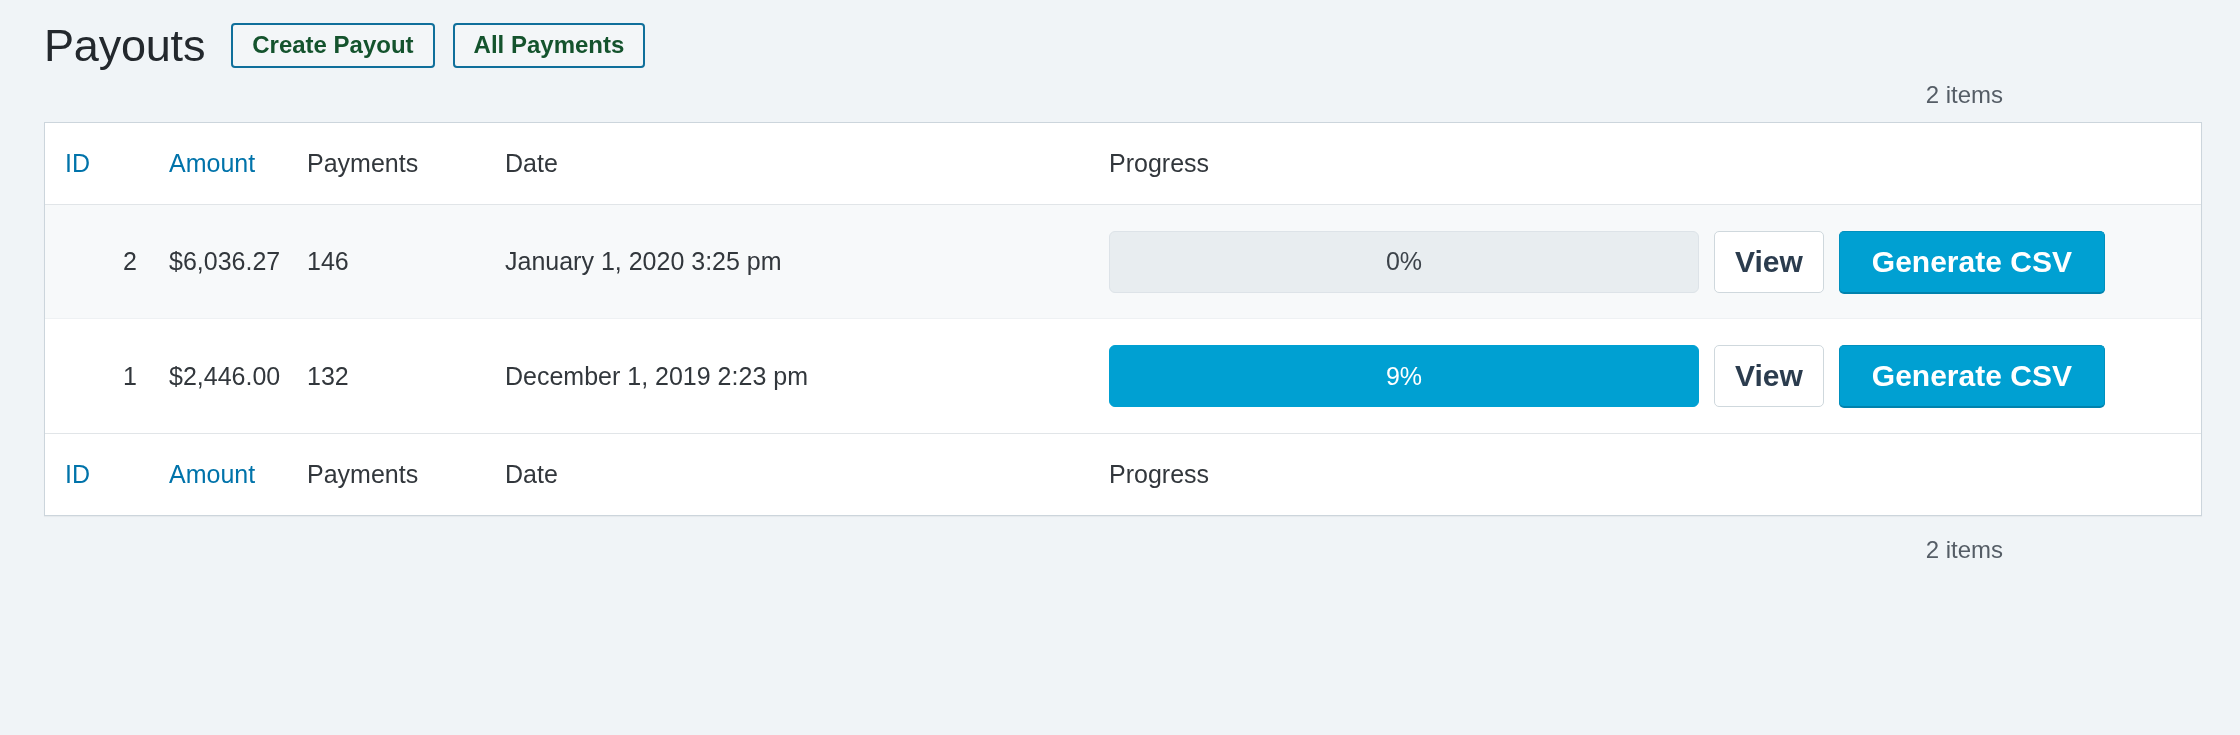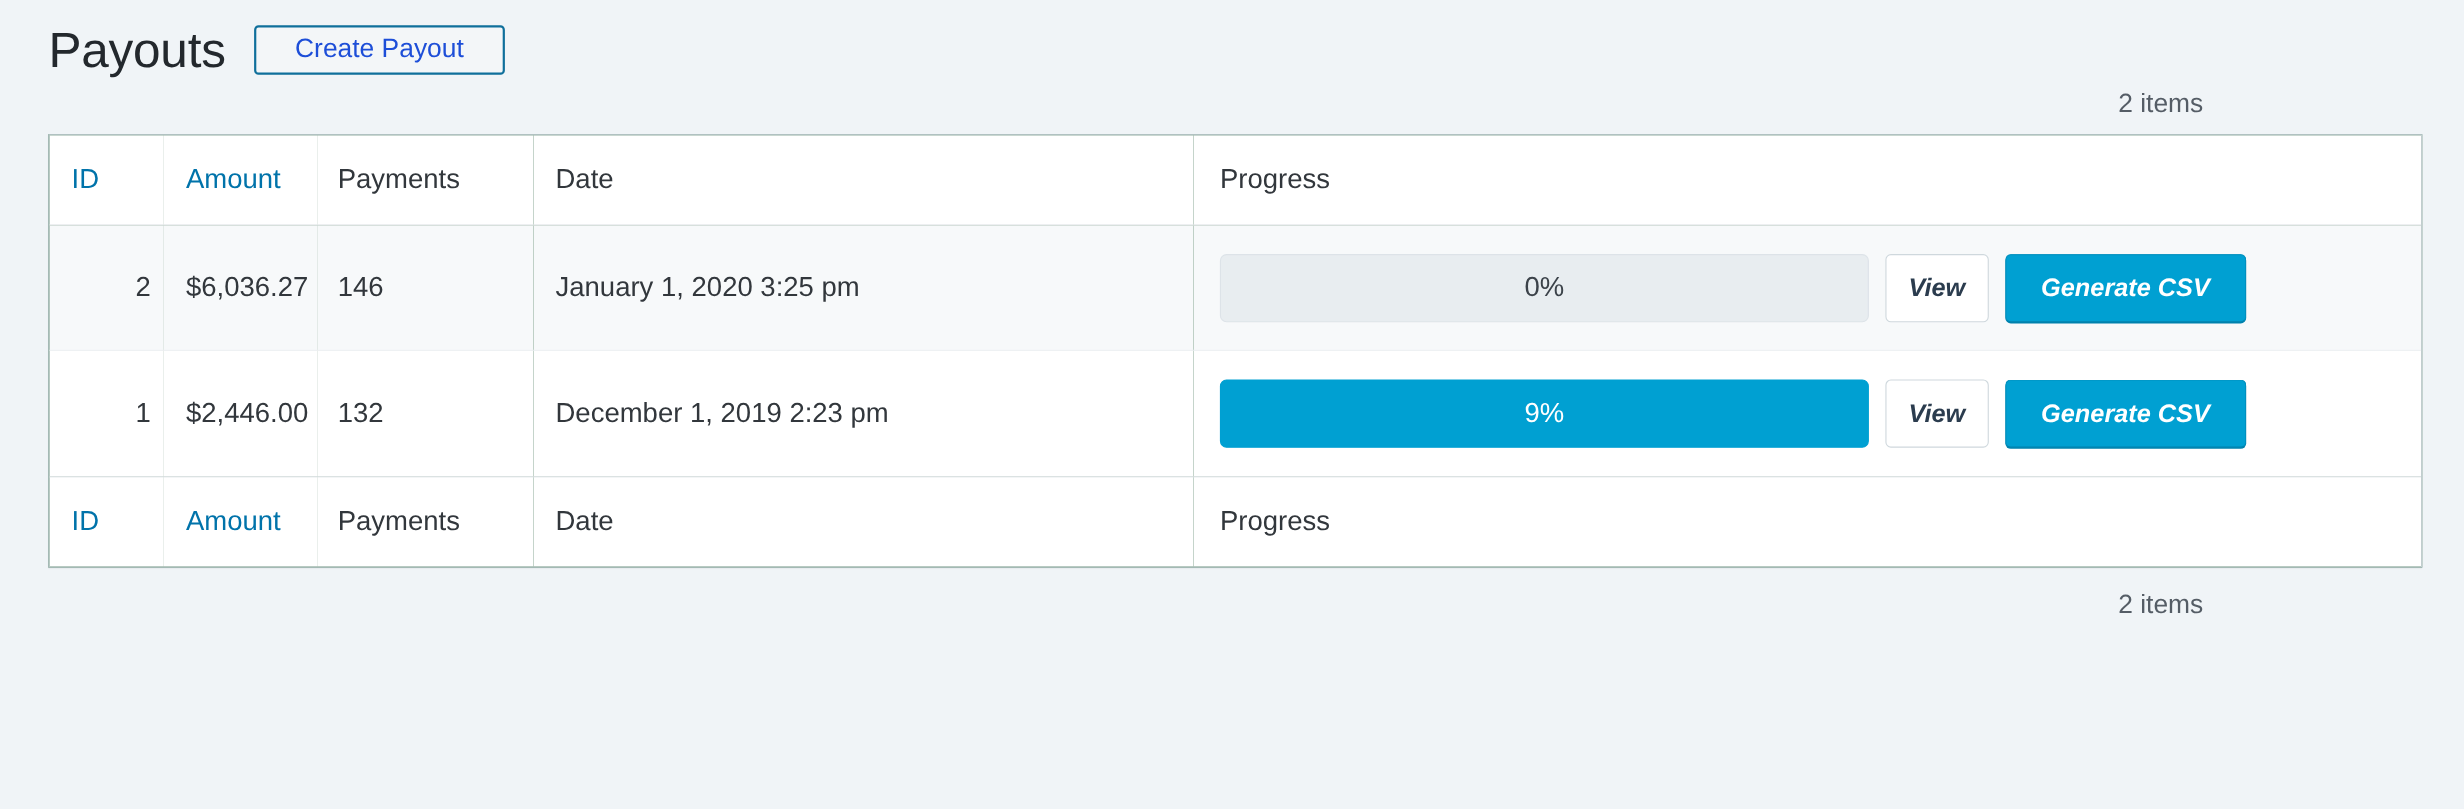--- a/index.html
+++ b/index.html
@@ -38,27 +38,27 @@
     line-height: 1;
     margin: 0;
     letter-spacing: -0.2px;
   }
   .page-action-btn {
     margin-left: 26px;
     display: inline-flex;
     align-items: center;
     justify-content: center;
     height: 45px;
-    padding: 0 35px;
+    padding: 0 19px;
     border: 2px solid #0f6f9b;
     border-radius: 4px;
     background: #f3f6f8;
-    color: #1d4ed8;
+    color: #14532d;
     font-size: 24px;
-    font-weight: normal;
+    font-weight: bold;
     font-family: "Liberation Sans", sans-serif;
     cursor: pointer;
     line-height: 1;
     white-space: nowrap;
   }
   .page-action-btn:nth-of-type(2) { margin-left: 18px; }
 
   
   .tablenav {
     height: 54px;
@@ -170,26 +170,25 @@
   .progress-bar.complete { border-color: #00a0d2; background: #00a0d2; }
   .progress-bar.complete .progress-label { color: #ffffff; }
 
   .row-btn {
     display: inline-flex;
     align-items: center;
     justify-content: center;
     height: 62px;
     box-sizing: border-box;
     border-radius: 5px;
-    font-size: 23px;
+    font-size: 30px;
     font-family: "Liberation Sans", sans-serif;
     cursor: pointer;
     white-space: nowrap;
     line-height: 1;
-    font-style: italic;
   }
   .row-btn.secondary {
     padding: 0 20px;
     background: #ffffff;
     border: 1px solid #cfd8dd;
     color: #2b3c4e;
     font-weight: bold;
   }
   .row-btn.primary {
     padding: 0 32px;
@@ -202,20 +201,21 @@
   }
 </style>
 </head>
 <body>
 
 <div class="page">
 
   <div class="page-header">
     <h1 class="page-title">Payouts</h1>
     <button class="page-action-btn">Create Payout</button>
+    <button class="page-action-btn">All Payments</button>
   </div>
 
   <div class="tablenav top">
     <span class="displaying-num">2 items</span>
   </div>
 
   <table class="wp-list-table">
     <thead>
       <tr>
         <th class="col-id">

